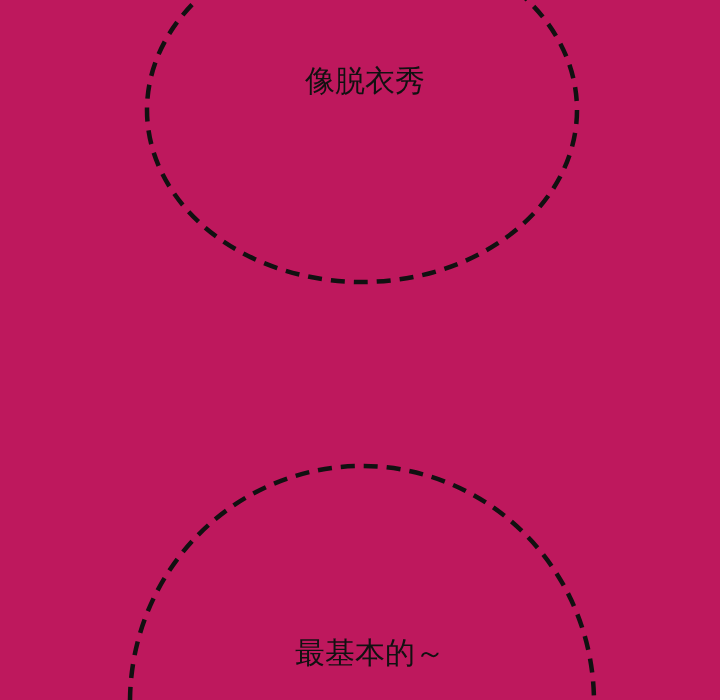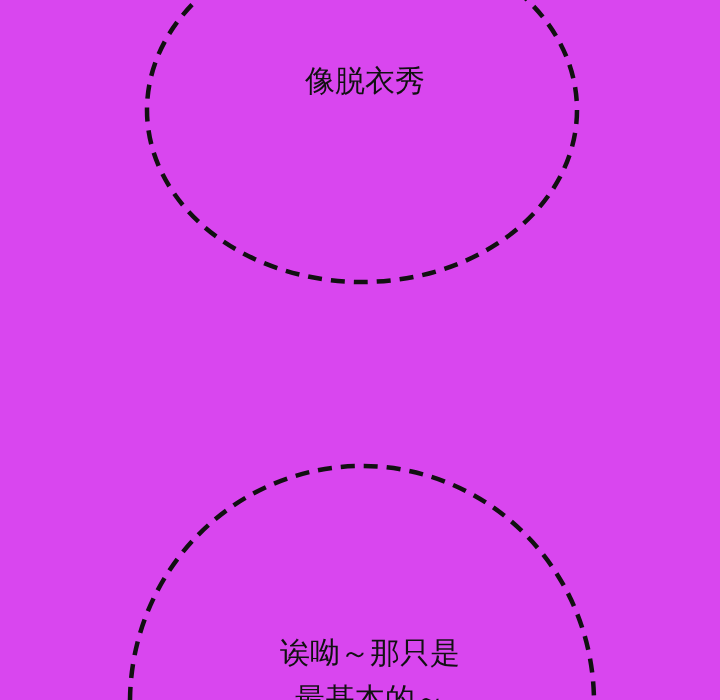--- a/index.html
+++ b/index.html
@@ -5,21 +5,21 @@
     html, body {
       margin: 0;
       padding: 0;
       background: #ffffff;
     }
     .page {
       position: relative;
       width: 720px;
       height: 700px;
       overflow: hidden;
-      background: #d946ef;
+      background: #be185d;
     }
     .bubble-svg {
       position: absolute;
       left: 0;
       top: 0;
     }
     .bubble-text {
       position: absolute;
       font-family: "DejaVu Sans", sans-serif;
       color: #111111;
@@ -52,17 +52,16 @@
     <ellipse cx="362" cy="110" rx="215" ry="172" fill="none" stroke="#111111" stroke-width="4.5" stroke-dasharray="14 9"></ellipse>
 
     <ellipse cx="362" cy="702" rx="232" ry="236" fill="none" stroke="#111111" stroke-width="4.5" stroke-dasharray="14 9"></ellipse>
   </svg>
 
   <div id="text-1" class="bubble-text">
     <span>像脱衣秀</span>
   </div>
 
   <div id="text-2" class="bubble-text">
-    <span>诶呦～那只是</span>
     <span>最基本的～</span>
   </div>
 
 </div>
 
 </body></html>

